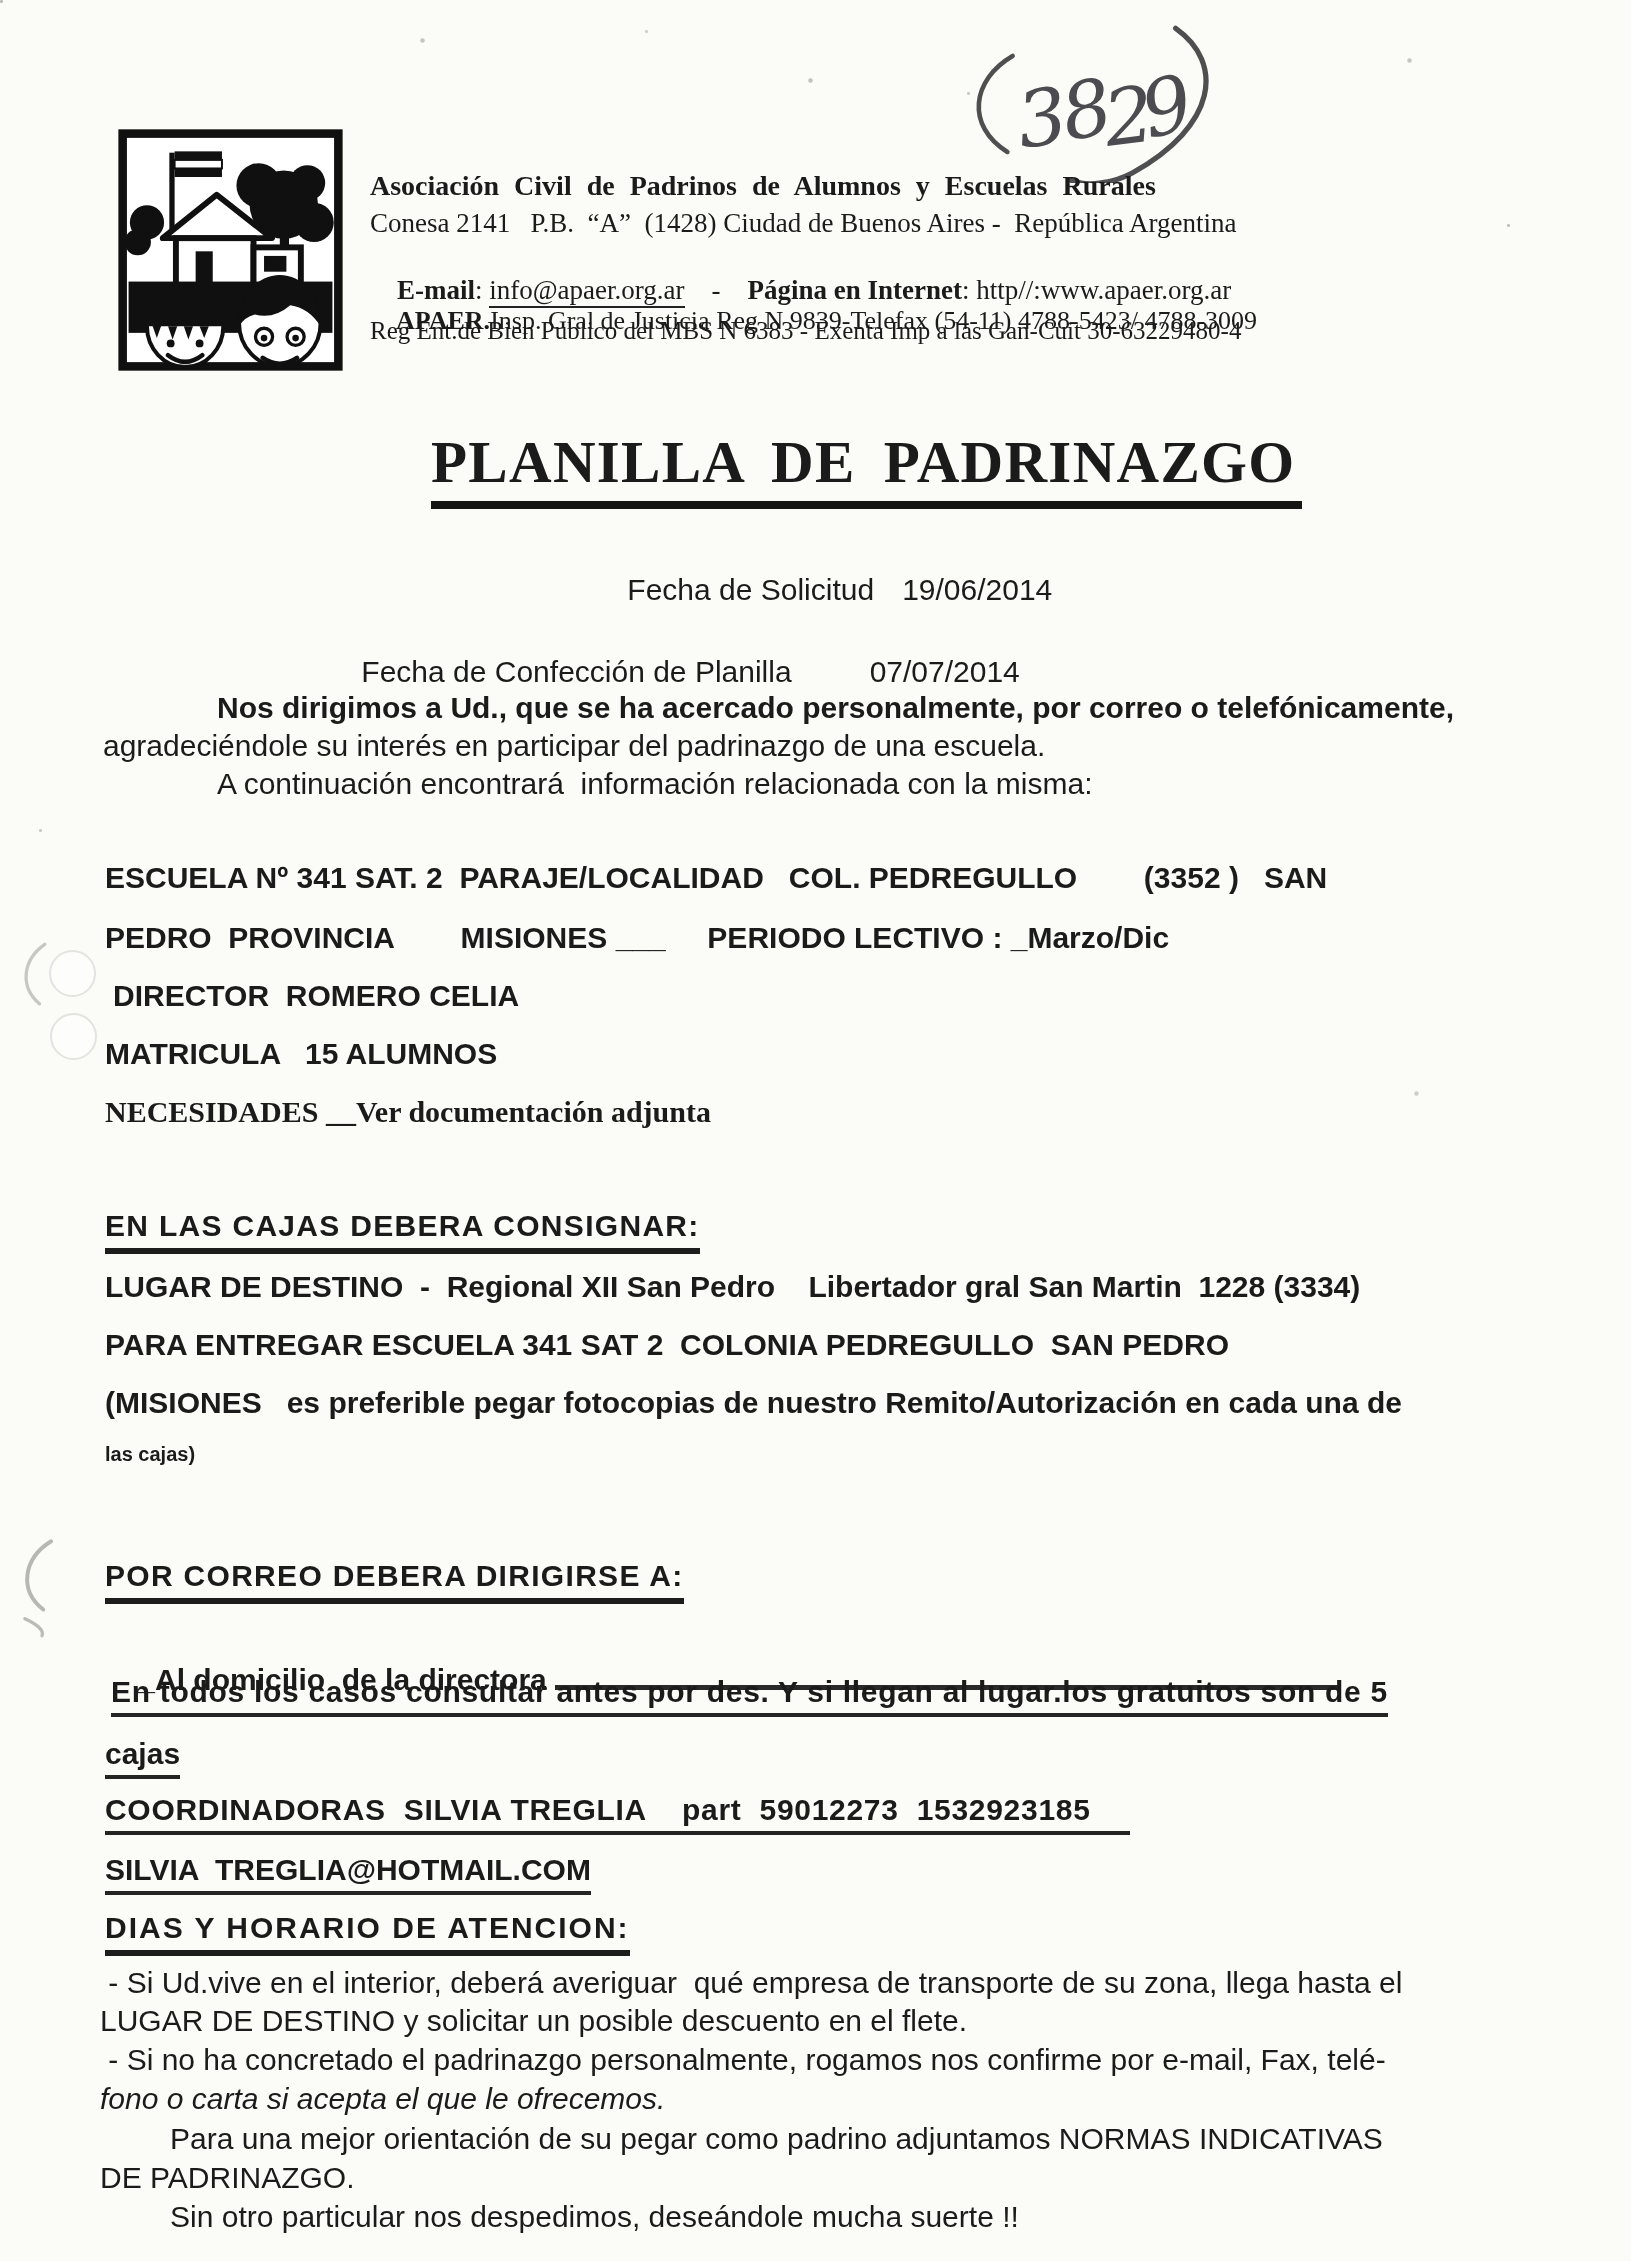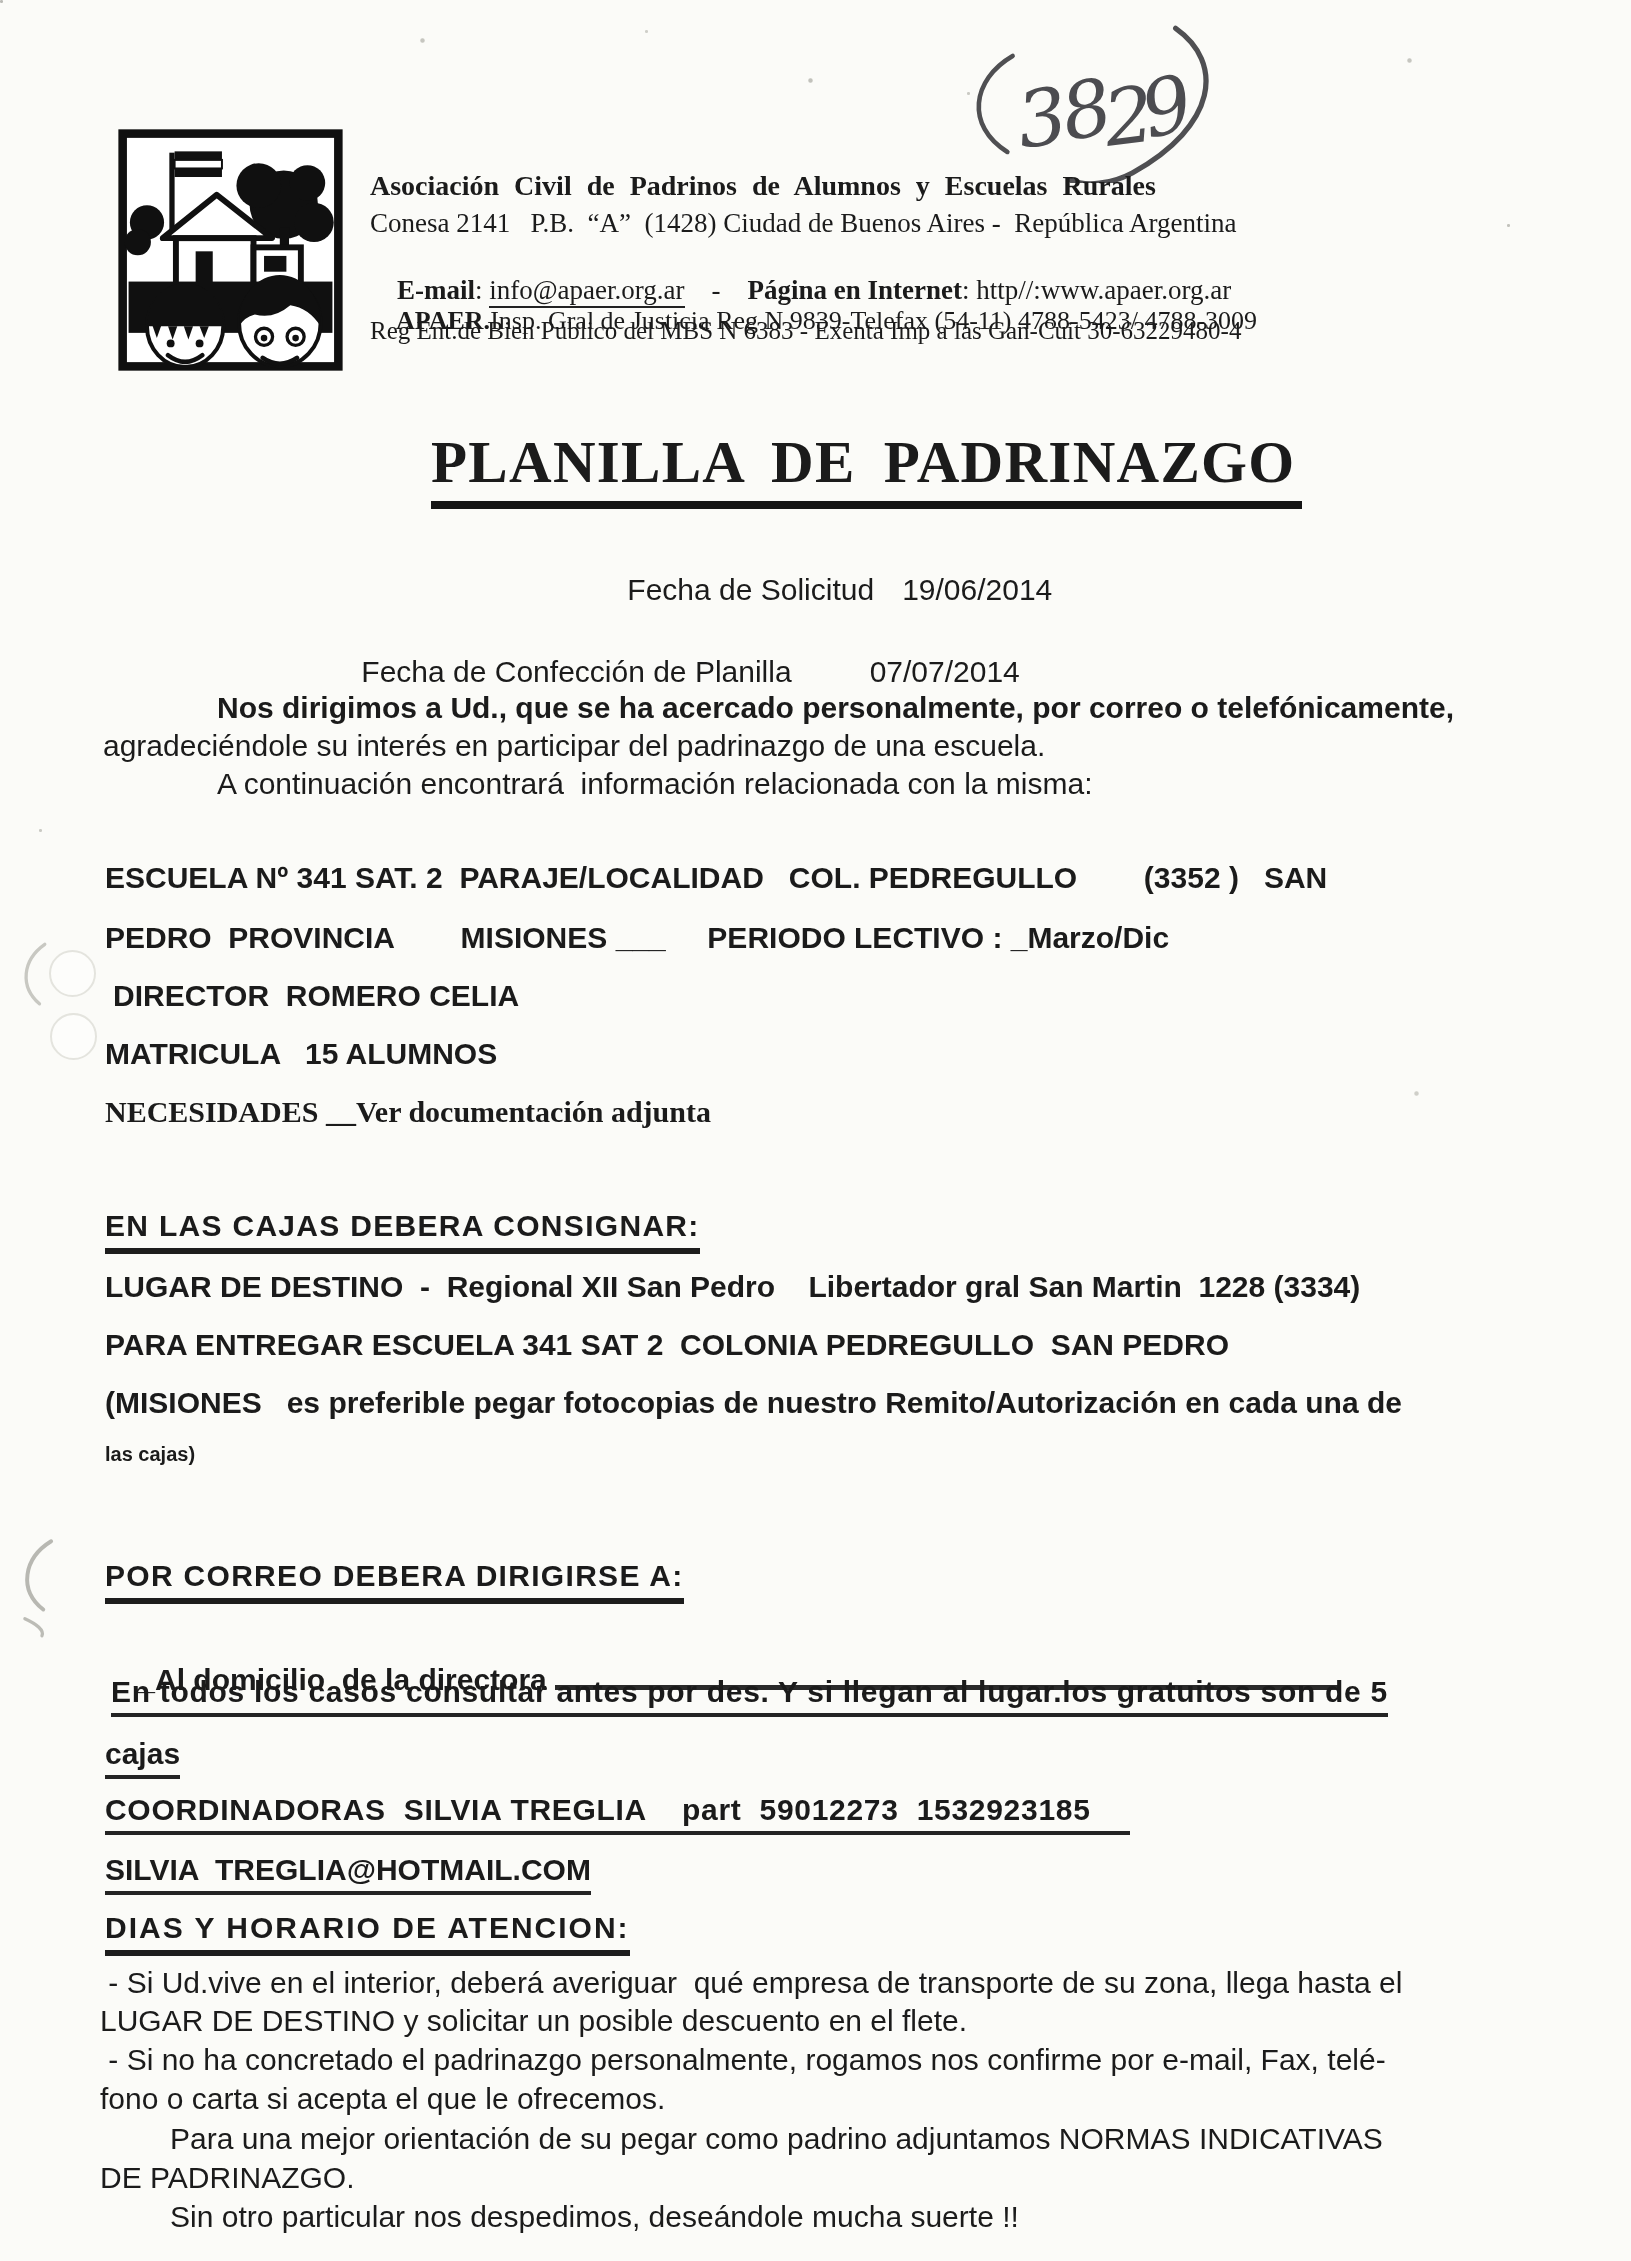--- a/index.html
+++ b/index.html
@@ -145,21 +145,21 @@
   <div class="t sans b ul6" style="left:105px;top:1737px;font-size:30px;">cajas</div>
 
   <div class="t sans b ul7" style="left:105px;top:1793px;font-size:30px;letter-spacing:0.7px;padding-right:39px;">COORDINADORAS  SILVIA TREGLIA    part  59012273  1532923185</div>
   <div class="t sans b ul6" style="left:105px;top:1853px;font-size:30px;">SILVIA  TREGLIA@HOTMAIL.COM</div>
 
   <div class="t sans b hl" style="left:105px;top:1911px;font-size:30px;letter-spacing:2px;">DIAS Y HORARIO DE ATENCION:</div>
 
   <div class="t sans" style="left:100px;top:1966px;font-size:30px;"> - Si Ud.vive en el interior, deberá averiguar  qué empresa de transporte de su zona, llega hasta el</div>
   <div class="t sans" style="left:100px;top:2004px;font-size:30px;">LUGAR DE DESTINO y solicitar un posible descuento en el flete.</div>
   <div class="t sans" style="left:100px;top:2043px;font-size:30px;"> - Si no ha concretado el padrinazgo personalmente, rogamos nos confirme por e-mail, Fax, telé-</div>
-  <div class="t sans" style="left:100px;top:2082px;font-size:30px;">fono o carta si acepta el que le ofrecemos.</div>
+  <div class="t sans" style="left:100px;top:2082px;font-size:30px;font-style:italic;">fono o carta si acepta el que le ofrecemos.</div>
   <div class="t sans" style="left:170px;top:2122px;font-size:30px;">Para una mejor orientación de su pegar como padrino adjuntamos NORMAS INDICATIVAS</div>
   <div class="t sans" style="left:100px;top:2161px;font-size:30px;">DE PADRINAZGO.</div>
   <div class="t sans" style="left:170px;top:2200px;font-size:30px;">Sin otro particular nos despedimos, deseándole mucha suerte !!</div>
 
   <div class="hole" style="left:49px;top:950px;"></div>
   <div class="hole" style="left:50px;top:1013px;"></div>
 
   <svg style="position:absolute;left:9.2px;top:939px;" width="53" height="86" viewBox="0 0 80 130">
     <path d="M54,8 C20,32 16,72 46,98" stroke="#c8c8c2" stroke-width="5" fill="none" stroke-linecap="round"></path>
   </svg>

